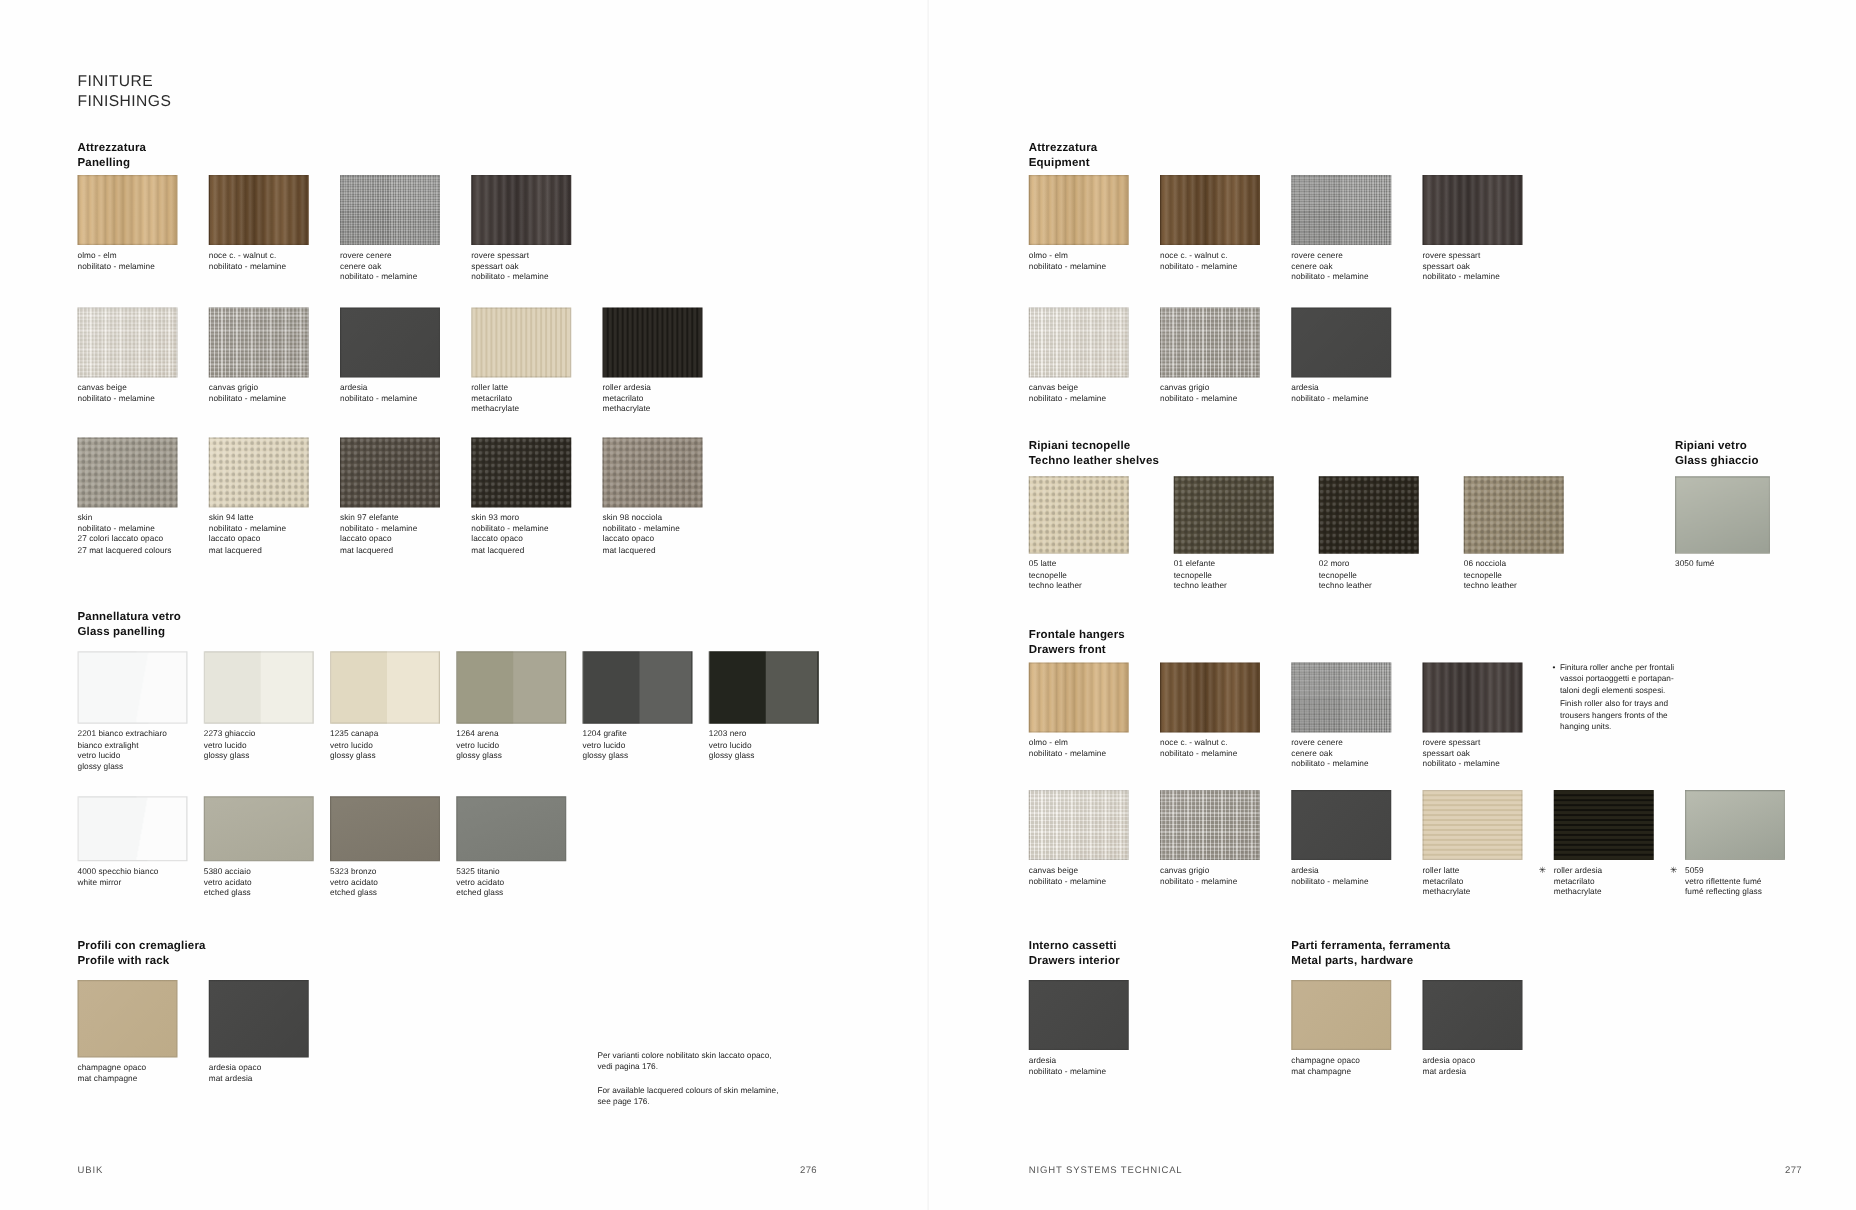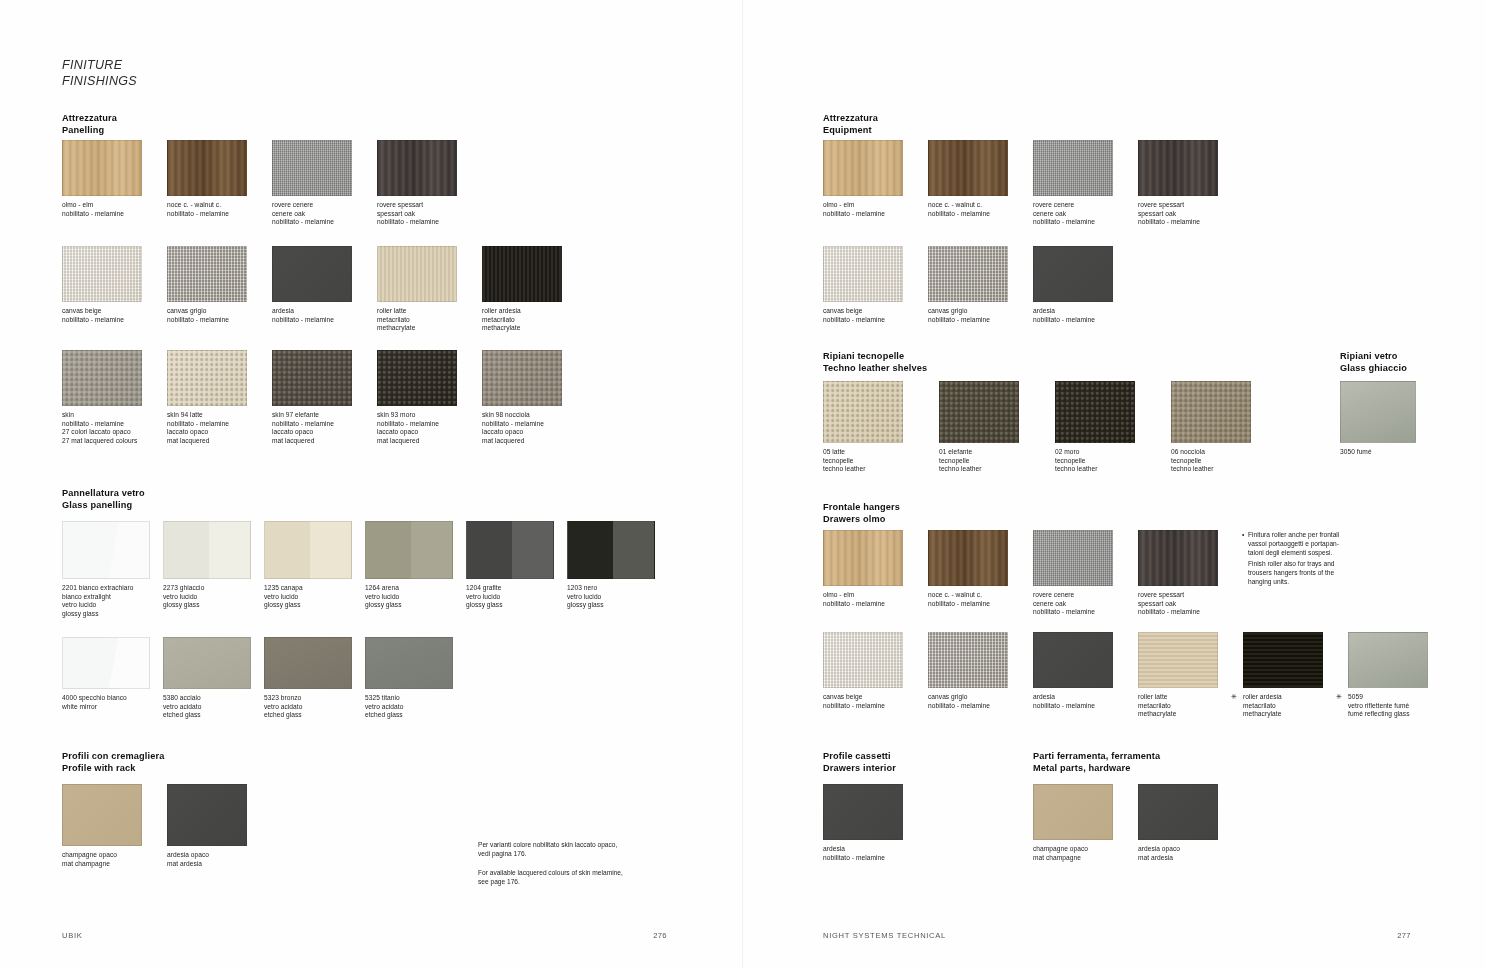--- a/index.html
+++ b/index.html
@@ -17,21 +17,21 @@
   }
   .spread-gutter {
     position: absolute; left: 742px; top: 0; width: 1px; height: 968px;
     background: #f2f2f2;
   }
 
   
   .doc-title {
     position: absolute; left: 62px; top: 58px;
     font-size: 12.5px; line-height: 15.5px; letter-spacing: 0.35px;
-    color: #2b2b2b; font-weight: 400; font-style: italic;
+    color: #2b2b2b; font-weight: 400;
   }
   .doc-title .l2 { display:block; }
 
   .sec-head {
     position: absolute;
     font-size: 9.2px; line-height: 11.5px;
     font-weight: 700; letter-spacing: 0.15px; color: #111;
   }
   .sec-head .l2 { display: block; }
   .sw {
@@ -60,23 +60,23 @@
     content: "•";
     position: absolute; left: -6px; top: 0;
   }
 
   
   .footer {
     position: absolute; bottom: 28px;
     font-size: 7.6px; letter-spacing: 0.7px; color: #555;
   }
   .footer.l { left: 62px; }
-  .footer.lnum { left: 640px; width: 40px; text-align: center; letter-spacing: 0.3px; }
+  .footer.lnum { left: 640px; width: 40px; text-align: left; letter-spacing: 0.3px; }
   .footer.r { left: 823px; }
-  .footer.rnum { left: 1384px; width: 40px; text-align: center; letter-spacing: 0.3px; }
+  .footer.rnum { left: 1428px; width: 40px; text-align: left; letter-spacing: 0.3px; }
 </style>
 </head>
 <body>
 
 <div class="page">
   <div class="spread-gutter"></div>
 
   <div class="doc-title">
     <span>FINITURE</span>
     <span class="l2">FINISHINGS</span>
@@ -369,21 +369,21 @@
         background-size: 5px 5px, 5px 5px, 100% 100%;"></span>
         <span class="cap">06 nocciola
 tecnopelle
 techno leather</span>
       </div>
       <div class="sec-head" style="left: 1340px; top: 351px;"><span>Ripiani vetro</span><span class="l2">Glass ghiaccio</span></div>
       <div class="sw" style="left: 1340px; top: 381px; width: 97px;">
         <span class="chip" style="width: 76px; height: 62px;;background: linear-gradient(160deg, #b9bcb0 0%, #9ba095 100%);"></span>
         <span class="cap">3050 fumé</span>
       </div>
-      <div class="sec-head" style="left: 823px; top: 502px;"><span>Frontale hangers</span><span class="l2">Drawers olmo</span></div>
+      <div class="sec-head" style="left: 823px; top: 502px;"><span>Frontale hangers</span><span class="l2">Drawers front</span></div>
       <div class="sw" style="left: 823px; top: 530px; width: 97px;">
         <span class="chip" style="width: 80px; height: 56px;;background:
         repeating-linear-gradient(90deg, rgba(0,0,0,0.10) 0px, rgba(0,0,0,0.0) 2px, rgba(255,255,255,0.10) 4px, rgba(0,0,0,0.06) 7px),
         linear-gradient(90deg, #d9b98a, #c9a877 45%, #d9b98a 72%, #c9a877);"></span>
         <span class="cap">olmo - elm
 nobilitato - melamine</span>
       </div>
       <div class="sw" style="left: 928px; top: 530px; width: 97px;">
         <span class="chip" style="width: 80px; height: 56px;;background:
         repeating-linear-gradient(90deg, rgba(0,0,0,0.10) 0px, rgba(0,0,0,0.0) 2px, rgba(255,255,255,0.10) 4px, rgba(0,0,0,0.06) 7px),
@@ -444,21 +444,21 @@
 metacrilato
 methacrylate</span>
         <span class="star" style="top: 61px;">✳</span>
       </div>
       <div class="sw" style="left: 1348px; top: 632px; width: 97px;">
         <span class="chip" style="width: 80px; height: 56px;;background: linear-gradient(160deg, #b9bcb0 0%, #9ba095 100%);"></span>
         <span class="cap">5059
 vetro riflettente fumé
 fumé reflecting glass</span>
       </div>
-      <div class="sec-head" style="left: 823px; top: 751px;"><span>Profile cassetti</span><span class="l2">Drawers interior</span></div>
+      <div class="sec-head" style="left: 823px; top: 751px;"><span>Interno cassetti</span><span class="l2">Drawers interior</span></div>
       <div class="sw" style="left: 823px; top: 784px; width: 97px;">
         <span class="chip" style="width: 80px; height: 56px;;background: linear-gradient(135deg, #4a4a49, #444443);"></span>
         <span class="cap">ardesia
 nobilitato - melamine</span>
       </div>
       <div class="sec-head" style="left: 1033px; top: 751px;"><span>Parti ferramenta, ferramenta</span><span class="l2">Metal parts, hardware</span></div>
       <div class="sw" style="left: 1033px; top: 784px; width: 97px;">
         <span class="chip" style="width: 80px; height: 56px;;background: linear-gradient(135deg, #c3b191, #bdab88);"></span>
         <span class="cap">champagne opaco
 mat champagne</span>

